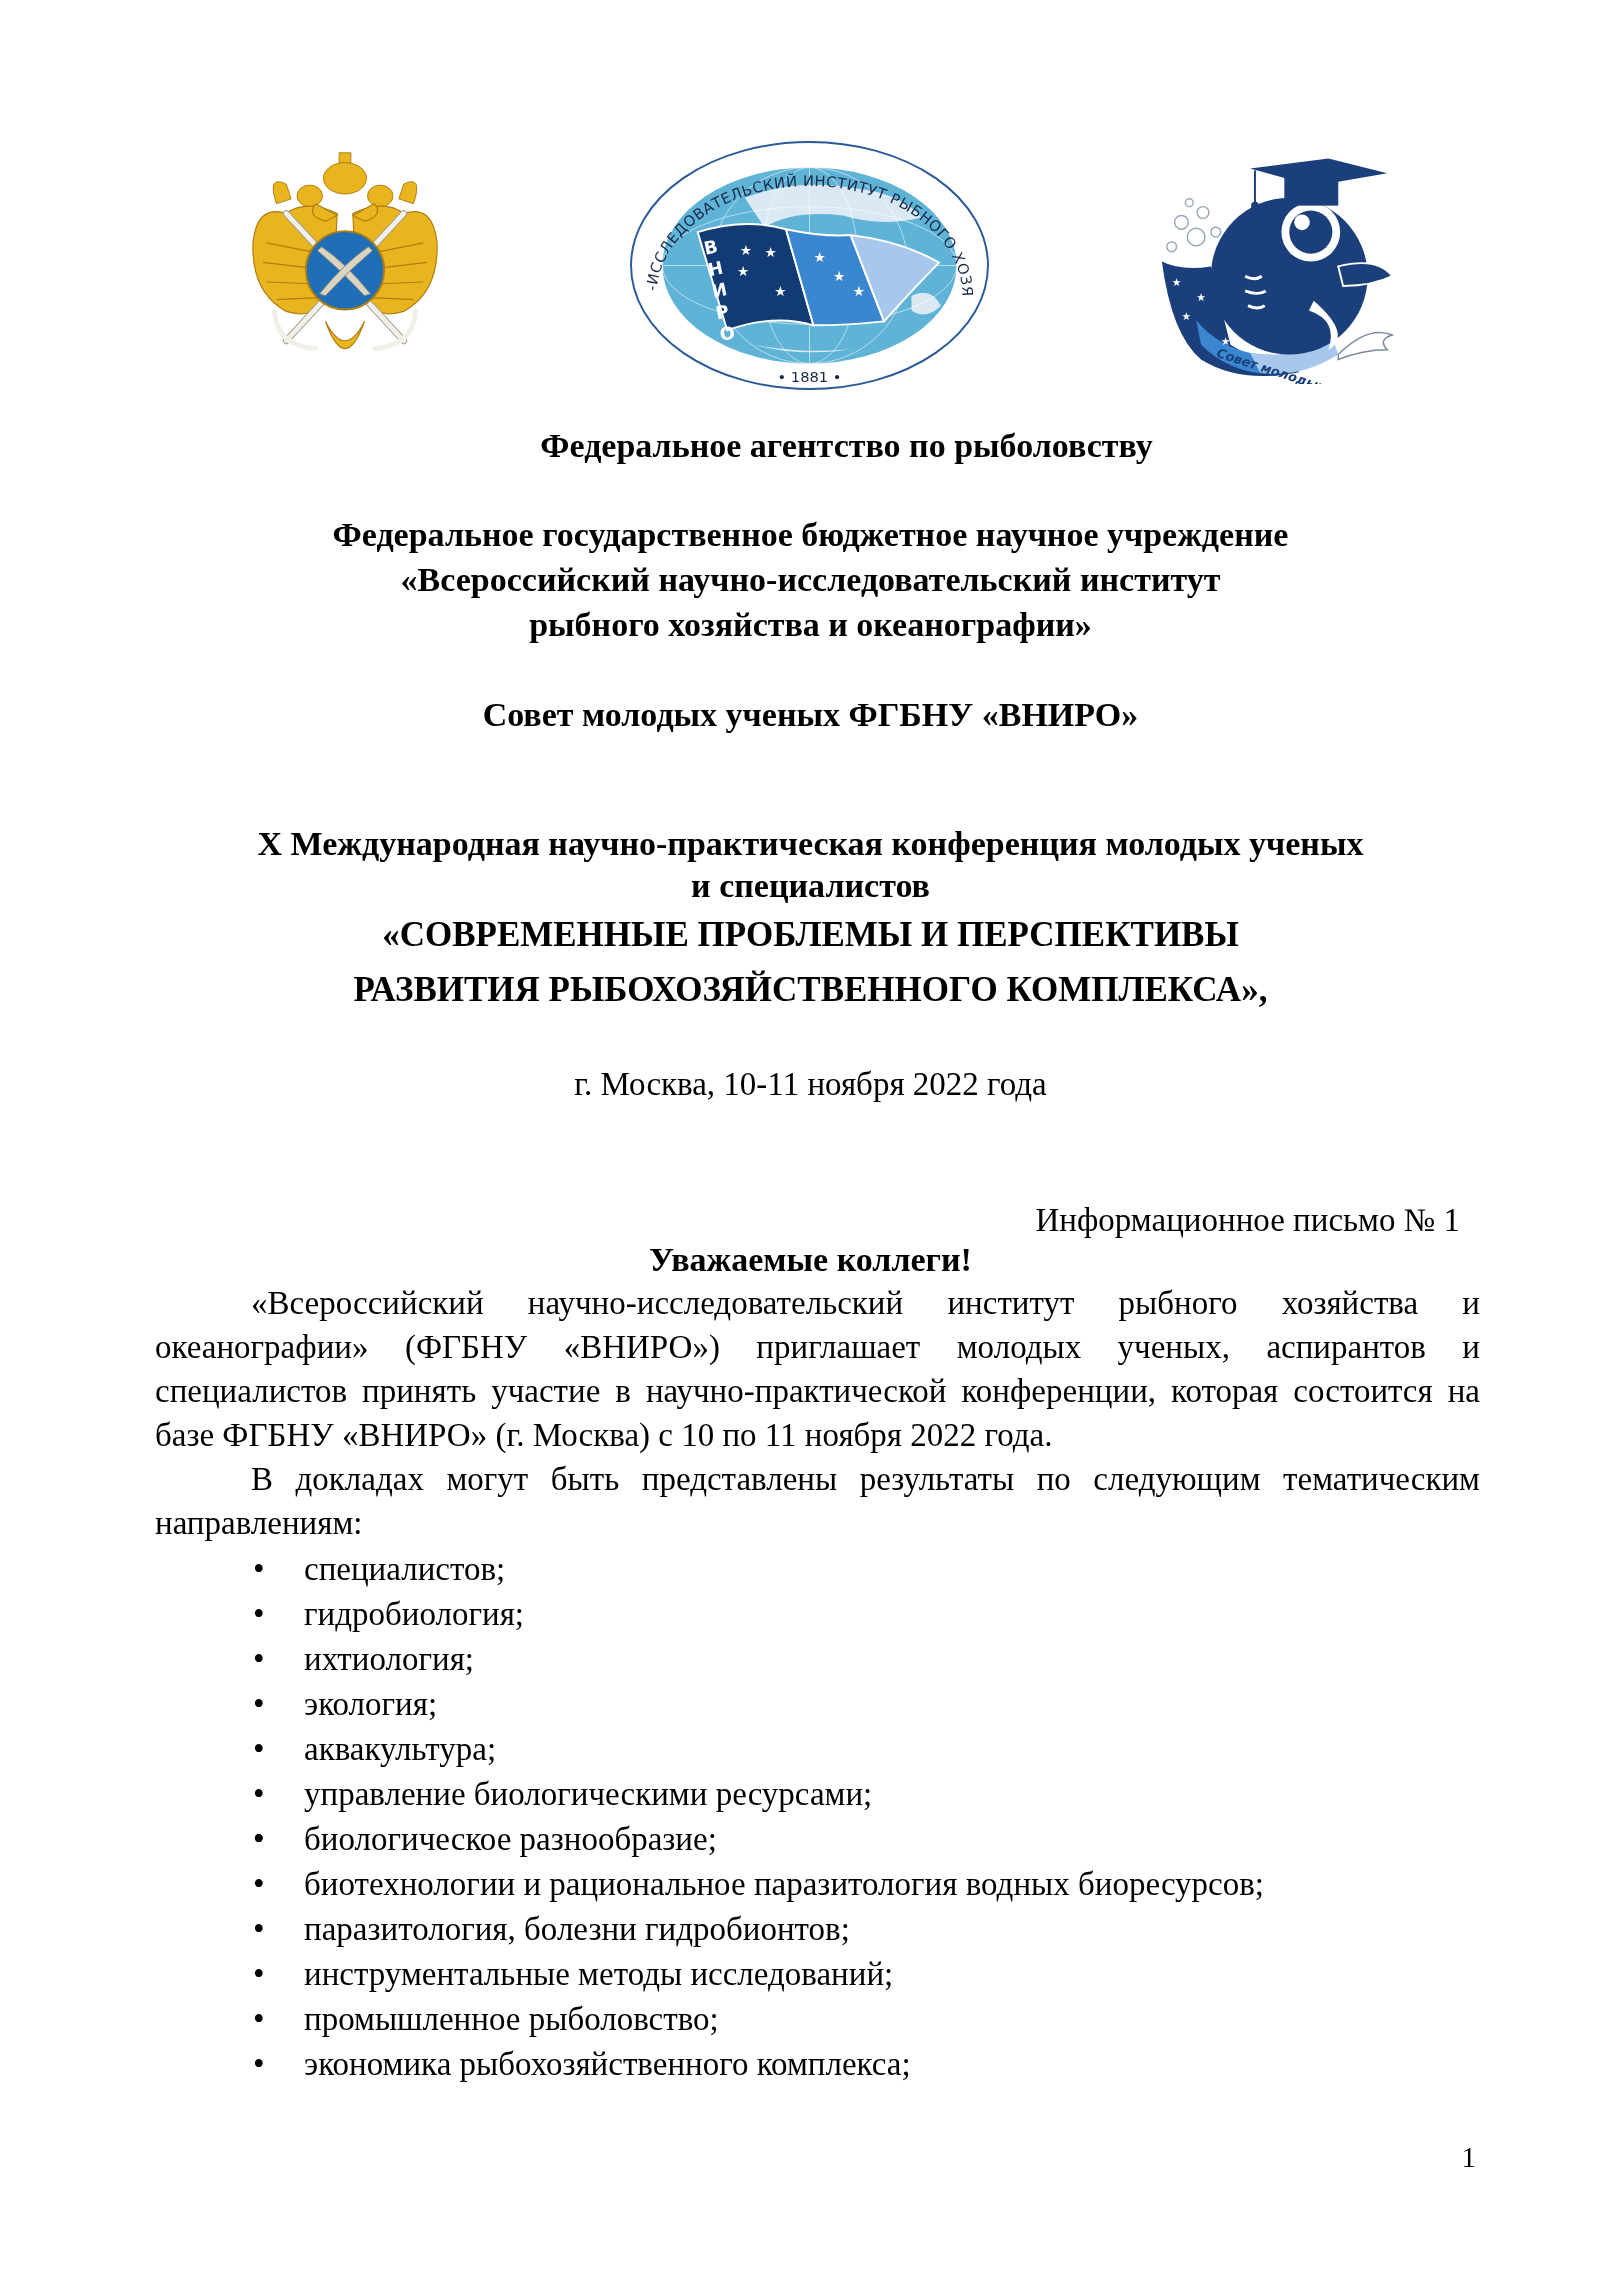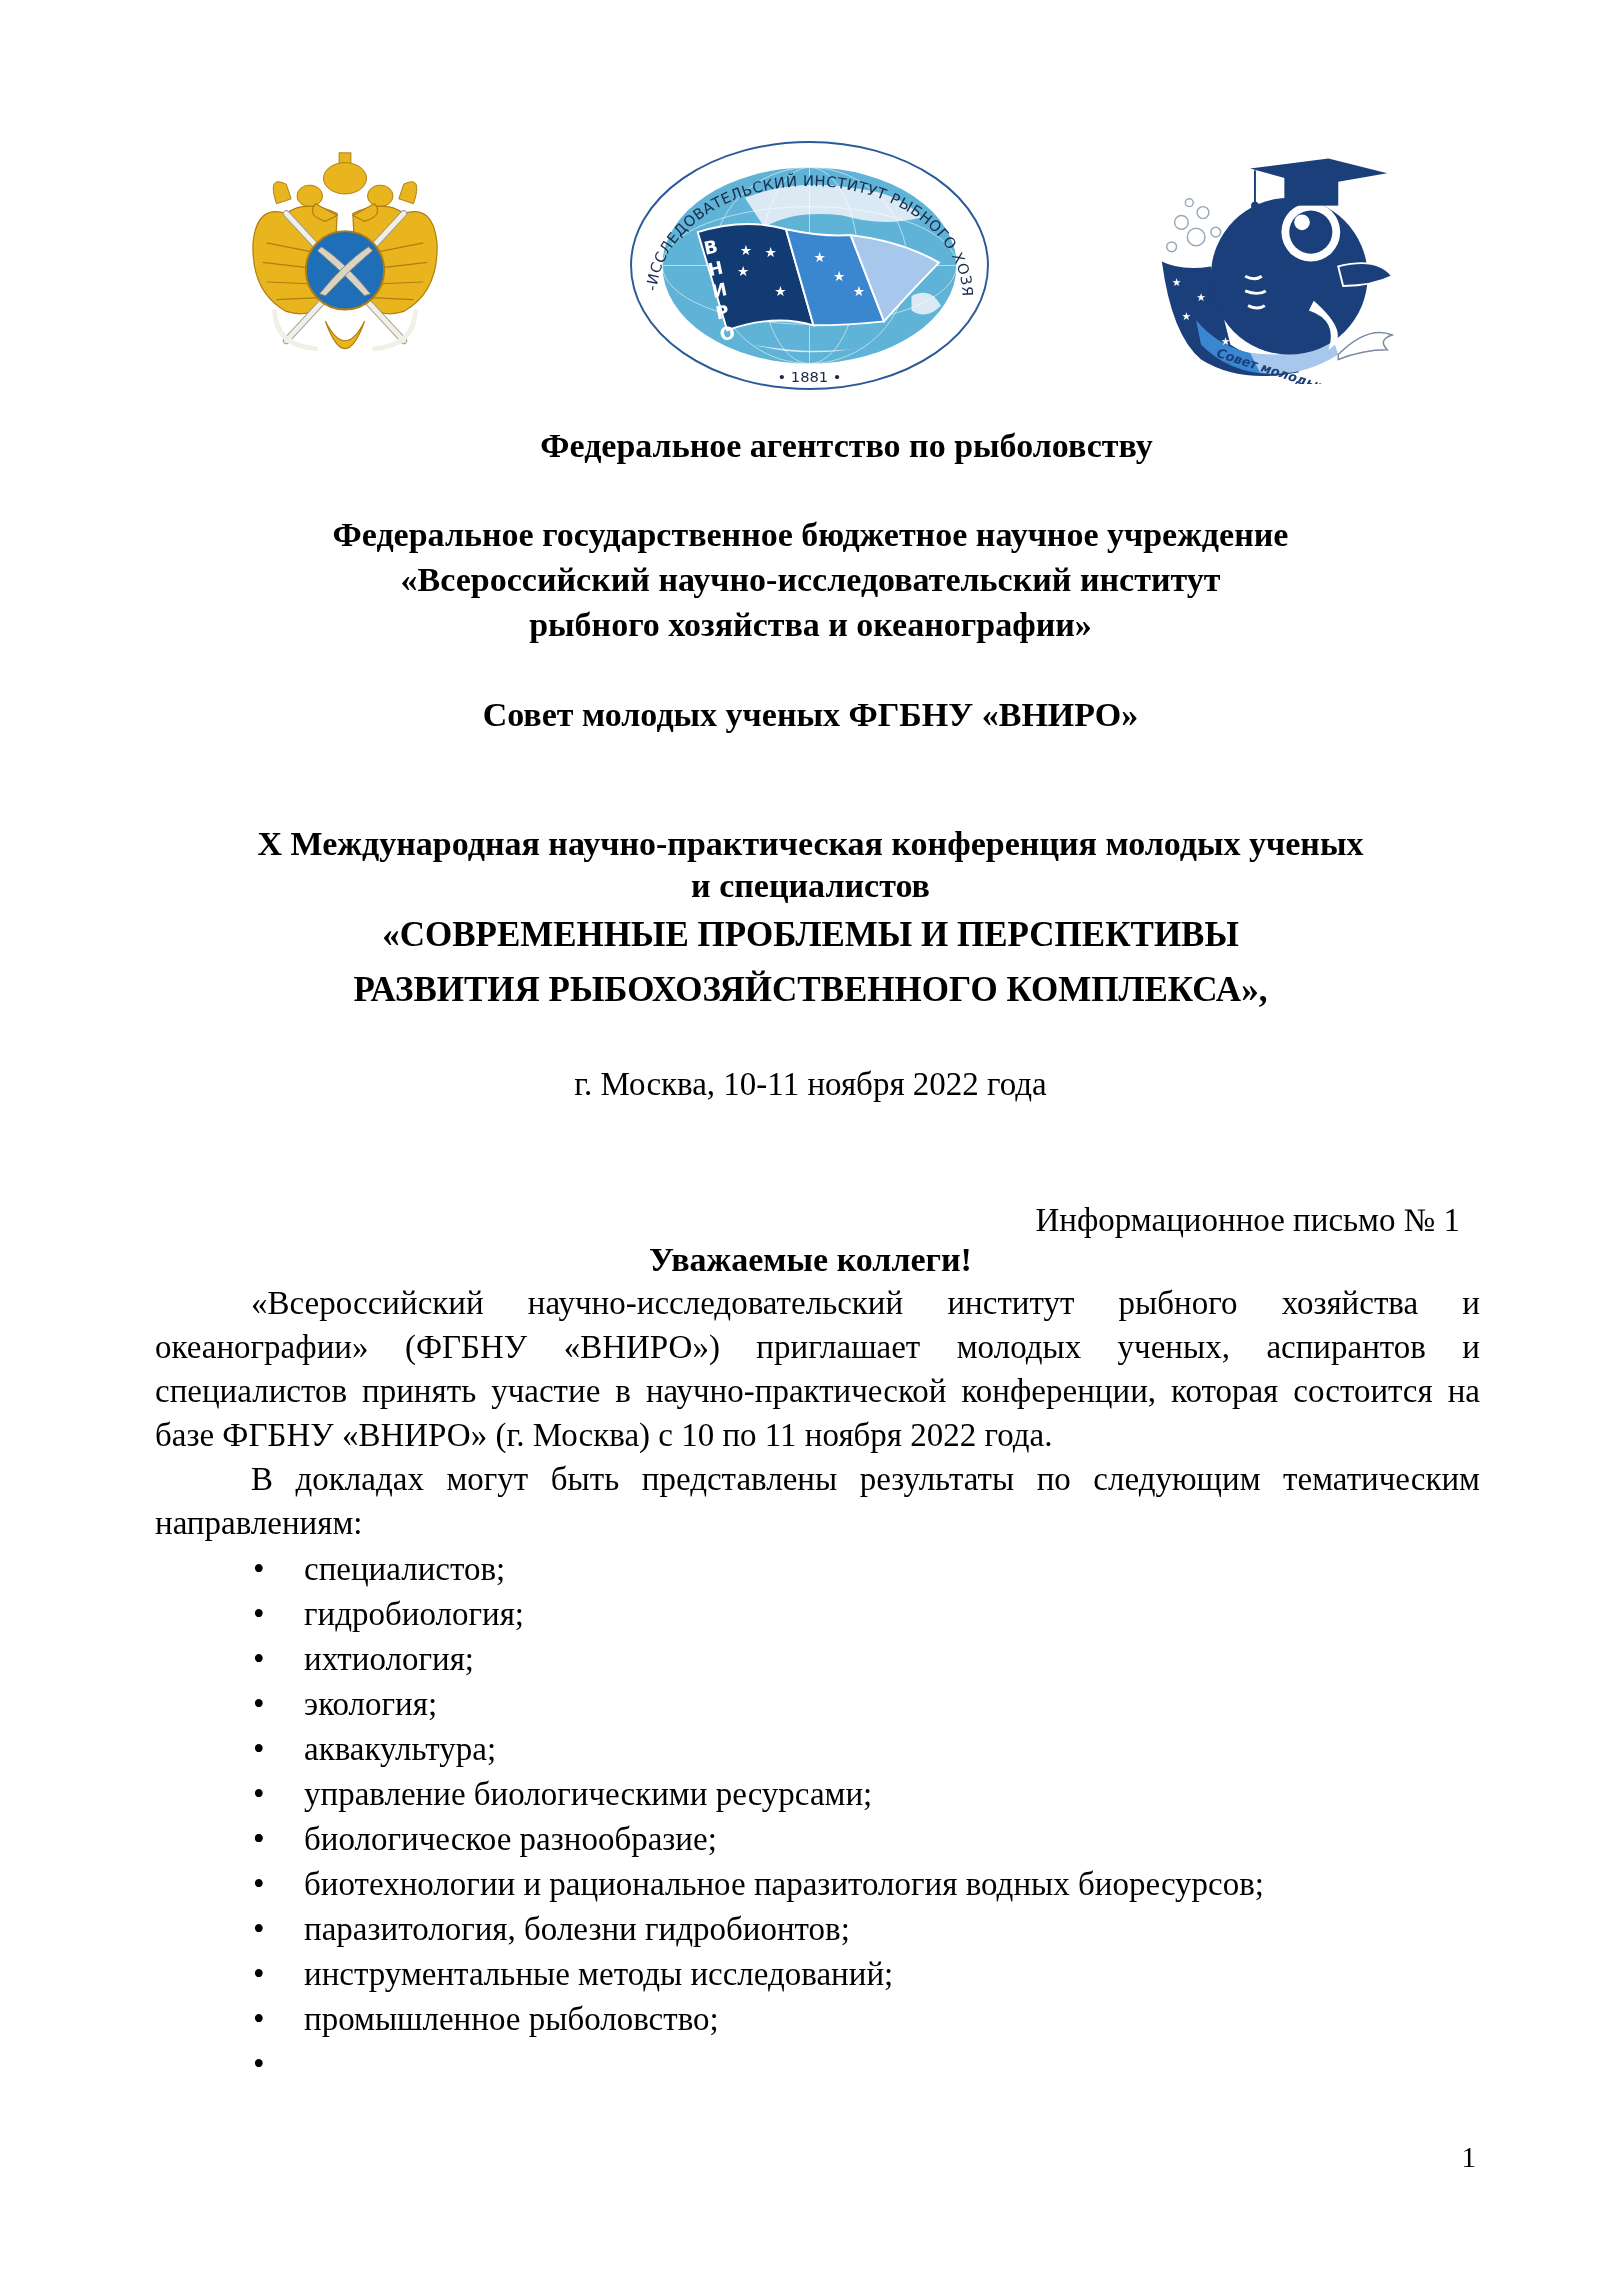--- a/index.html
+++ b/index.html
@@ -181,17 +181,17 @@
     <li><span class="dot">•</span><span>ихтиология;</span></li>
     <li><span class="dot">•</span><span>экология;</span></li>
     <li><span class="dot">•</span><span>аквакультура;</span></li>
     <li><span class="dot">•</span><span>управление биологическими ресурсами;</span></li>
     <li><span class="dot">•</span></li>
     <li><span class="dot">•</span><span>биологическое разнообразие;</span></li>
     <li><span class="dot">•</span><span>биотехнологии и рациональное паразитология водных биоресурсов;</span></li>
     <li><span class="dot">•</span><span>паразитология, болезни гидробионтов;</span></li>
     <li><span class="dot">•</span><span>инструментальные методы исследований;</span></li>
     <li><span class="dot">•</span><span>промышленное рыболовство;</span></li>
-    <li><span class="dot">•</span></li>
+    <li><span class="dot">•</span><span>экономика рыбохозяйственного комплекса;</span></li>
   </ul>
 
 <div class="abs body" style="top:2135px; right:145px; font-size:29px;">1</div>
 
 
 </body></html>

